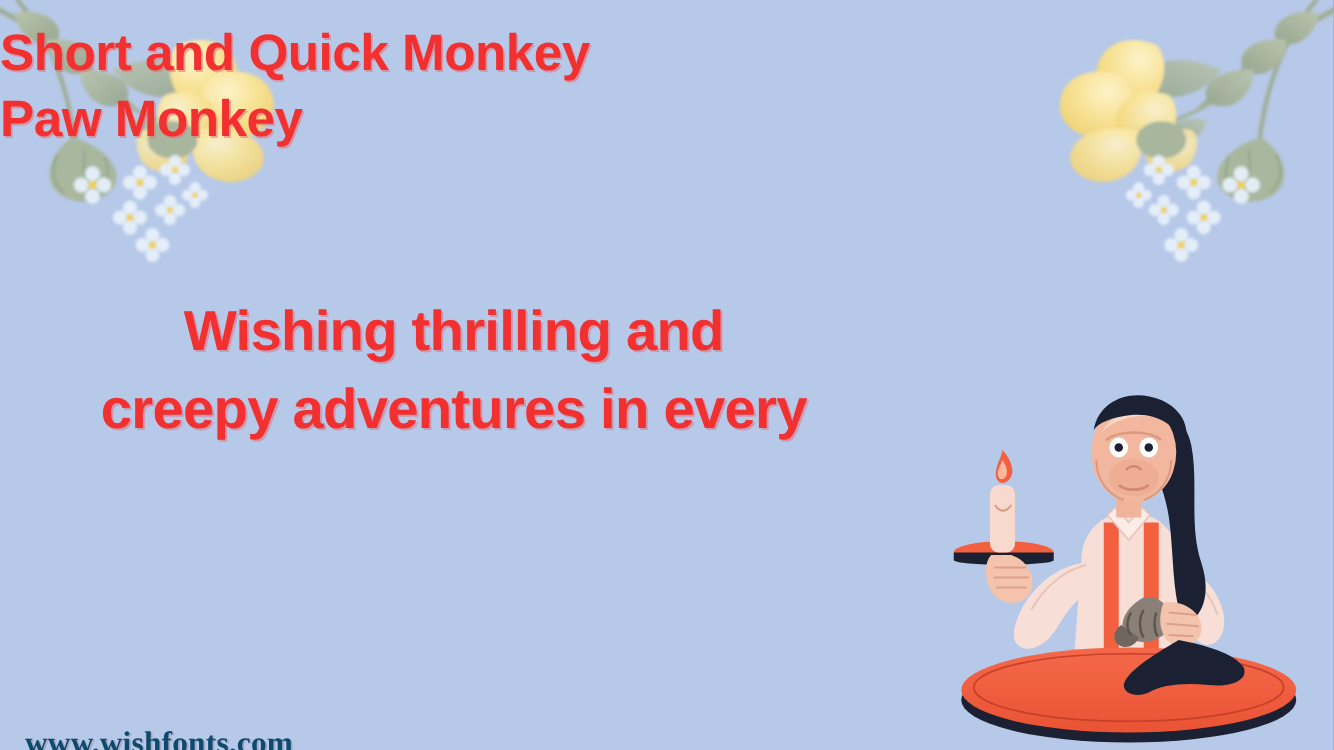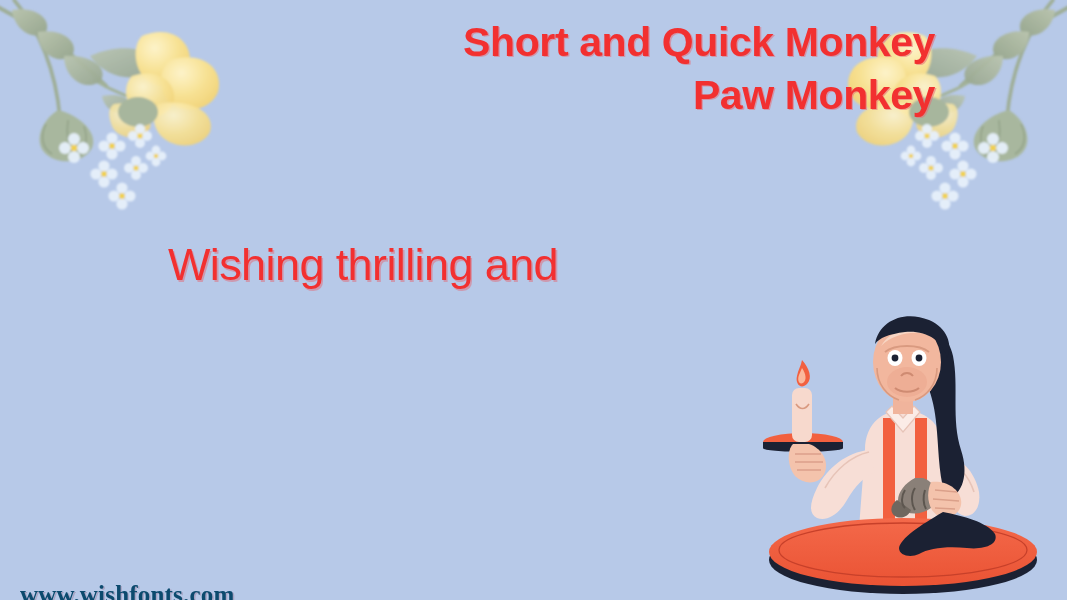--- a/index.html
+++ b/index.html
@@ -27,41 +27,41 @@
   }
   .floral.left  { left: -6px; }
   .floral.right { right: -6px; transform: scaleX(-1); }
 
   
   #headline {
     position: absolute;
     left: 0;
     top: 16px;
     width: 935px;
-    text-align: right;
+    text-align: left;
     color: #f23030;
     font-size: 41px;
     font-weight: bold;
     line-height: 1.30;
     letter-spacing: -0.4px;
     text-shadow: 1.3px 1.3px 0 rgba(230,110,120,.55);
     font-stretch: condensed;
   }
   #headline .l2 { display: block; }
 
   
   #message {
     position: absolute;
     left: 8px;
     top: 234px;
     width: 710px;
     text-align: center;
     color: #f23030;
     font-size: 45px;
-    font-weight: normal;
+    font-weight: bold;
     line-height: 1.38;
     letter-spacing: -0.6px;
     text-shadow: 1.6px 1.6px 0 rgba(228,105,118,.5);
   }
   #message .ln { display: block; }
 
   
   #watermark {
     position: absolute;
     left: 20px;
@@ -276,20 +276,21 @@
     </svg>
   </div>
 
   <div id="headline">
     <span class="l1">Short and Quick Monkey</span>
     <span class="l2">Paw Monkey</span>
   </div>
 
   <div id="message">
     <span class="ln">Wishing thrilling and</span>
+    <span class="ln">creepy adventures in every</span>
   </div>
 
   <div id="watermark">www.wishfonts.com</div>
 
   <div id="illustration">
     <svg viewBox="0 0 310 300" width="310" height="300">
       <defs>
         <linearGradient id="tableG" x1="0" y1="0" x2="0" y2="1">
           <stop offset="0%" stop-color="#f4694a"></stop>
           <stop offset="100%" stop-color="#ea5334"></stop>

